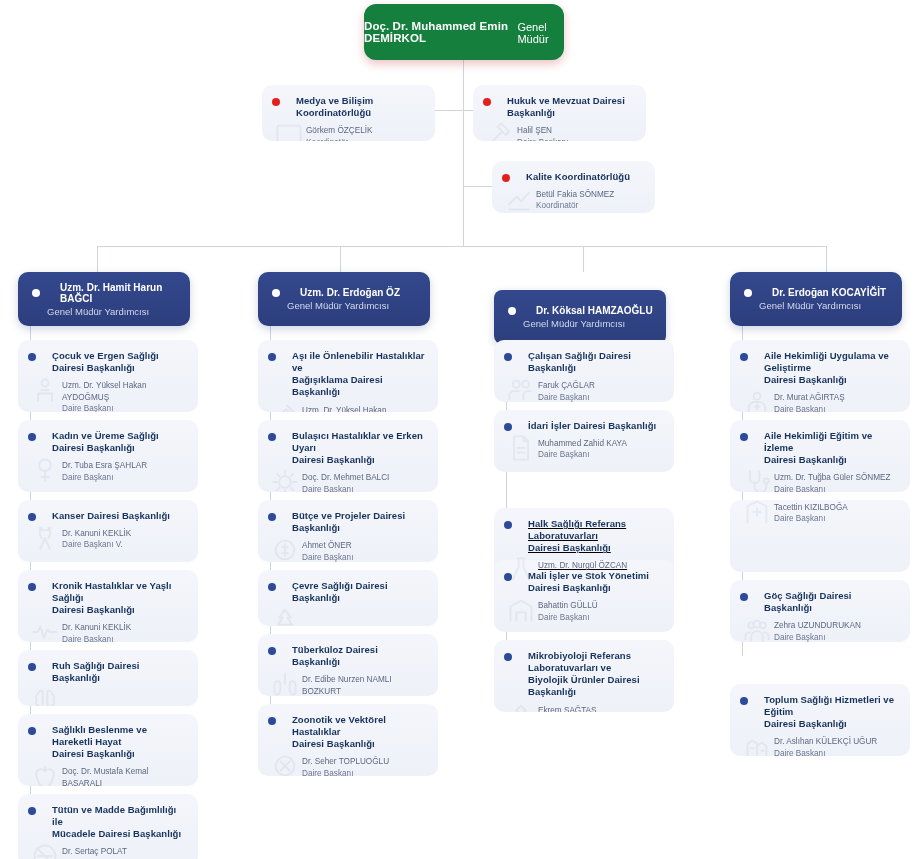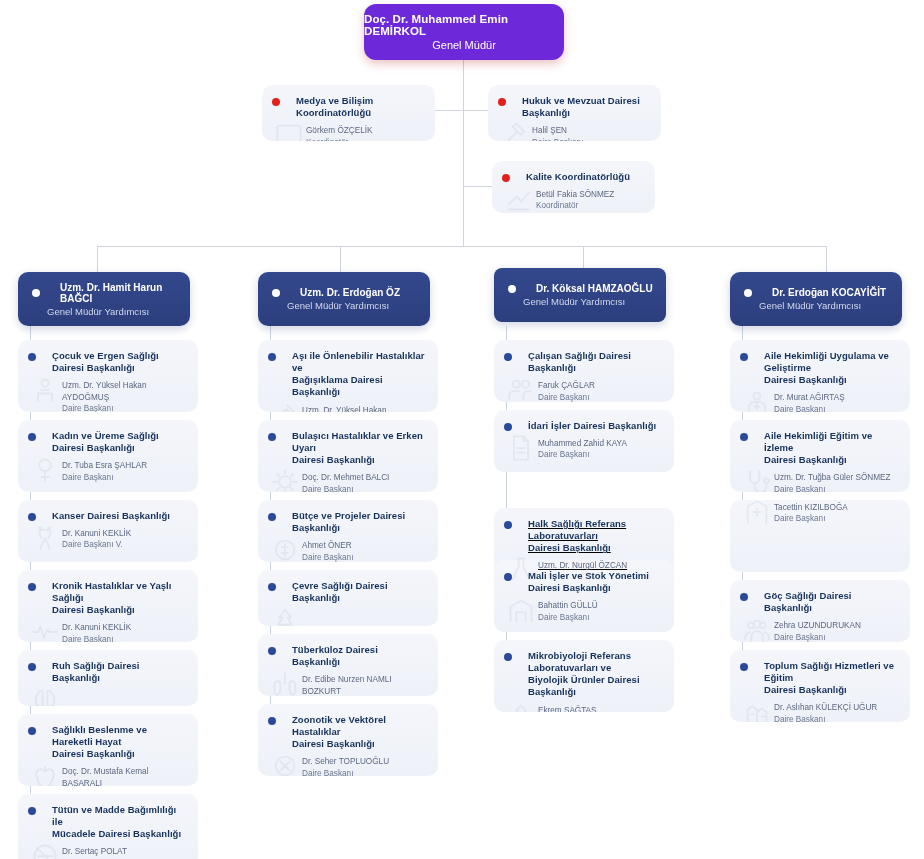--- a/index.html
+++ b/index.html
@@ -14,24 +14,24 @@
   
   .line { position: absolute; background: #cfd4e0; }
   .vline { width: 1px; }
   .hline { height: 1px; }
 
   
   .top-box {
     position: absolute;
     left: 364px; top: 4px;
     width: 200px; height: 56px;
-    background: #6d28d9;
+    background: #15803d;
     border-radius: 12px;
     color: #ffffff;
-    display: flex; flex-direction: column;
+    display: flex; flex-direction: row;
     align-items: center; justify-content: center;
     box-shadow: 0 4px 10px rgba(180,20,20,0.25);
   }
   .top-box .t1 { font-size: 11.5px; font-weight: bold; letter-spacing: 0.1px; }
   .top-box .t2 { font-size: 11px; font-weight: normal; margin-top: 2px; }
 
   
   .card {
     position: absolute;
     background: linear-gradient(180deg,#f4f6fb 0%, #eef1f8 100%);
@@ -129,21 +129,21 @@
         <svg viewBox="0 0 24 24" fill="none" stroke="currentColor" stroke-width="1.6">
           <rect x="2" y="4" width="20" height="14" rx="2"></rect>
             <path d="M8 21h8M12 18v3"></path>
         </svg>
       </span>
       <div class="person">Görkem ÖZÇELİK</div>
       <div class="role">Koordinatör</div>
     </div>
   </div>
 
-  <div class="card" style="left:488px; top:85px; width:173px; height:56px;">
+  <div class="card" style="left:473px; top:85px; width:173px; height:56px;">
     <div class="head">
       <span class="dot red"></span>
       <span class="title">Hukuk ve Mevzuat Dairesi Başkanlığı</span>
     </div>
     <div class="body">
       <span class="wm">
         <svg viewBox="0 0 24 24" fill="none" stroke="currentColor" stroke-width="1.6">
           <path d="M3 21h10M6 17l8-8M10 5l6 6M13 2l7 7-3 3-7-7z"></path>
         </svg>
       </span>
@@ -176,21 +176,21 @@
     </div>
     <div class="r">Genel Müdür Yardımcısı</div>
   </div>
   <div class="dep-box" style="left:258px; top:272px;">
     <div class="row">
       <span class="wdot"></span>
       <span class="n">Uzm. Dr. Erdoğan ÖZ</span>
     </div>
     <div class="r">Genel Müdür Yardımcısı</div>
   </div>
-  <div class="dep-box" style="left:494px; top:268px;border-radius:8px;">
+  <div class="dep-box" style="left:494px; top:290px;border-radius:8px;">
     <div class="row">
       <span class="wdot"></span>
       <span class="n">Dr. Köksal HAMZAOĞLU</span>
     </div>
     <div class="r">Genel Müdür Yardımcısı</div>
   </div>
   <div class="dep-box" style="left:730px; top:272px;">
     <div class="row">
       <span class="wdot"></span>
       <span class="n">Dr. Erdoğan KOCAYİĞİT</span>
@@ -532,21 +532,21 @@
               <circle cx="7" cy="8" r="2.5"></circle>
               <circle cx="17" cy="8" r="2.5"></circle>
               <circle cx="12" cy="7" r="3"></circle>
               <path d="M2 20v-2a4 4 0 014-4M22 20v-2a4 4 0 00-4-4M7 21v-3a5 5 0 0110 0v3"></path>
             </svg>
           </span>
           <div class="person">Zehra UZUNDURUKAN</div>
           <div class="role">Daire Başkanı</div>
         </div>
       </div>
-      <div class="card" style="left: 730px; top: 650px; width: 180px; height: 72px;">
+      <div class="card" style="left: 730px; top: 684px; width: 180px; height: 72px;">
         <div class="head">
           <span class="dot blue"></span>
           <span class="title">Toplum Sağlığı Hizmetleri ve Eğitim<br><span>Dairesi Başkanlığı</span></span>
         </div>
         <div class="body">
           <span class="wm">
             <svg viewBox="0 0 24 24" fill="none" stroke="currentColor" stroke-width="1.6" stroke-linecap="round" stroke-linejoin="round">
               <path d="M4 21V10l4-3 4 3v11M12 21V12l4-3 4 3v9"></path>
               <path d="M7 14h2M16 16h2"></path>
             </svg>

